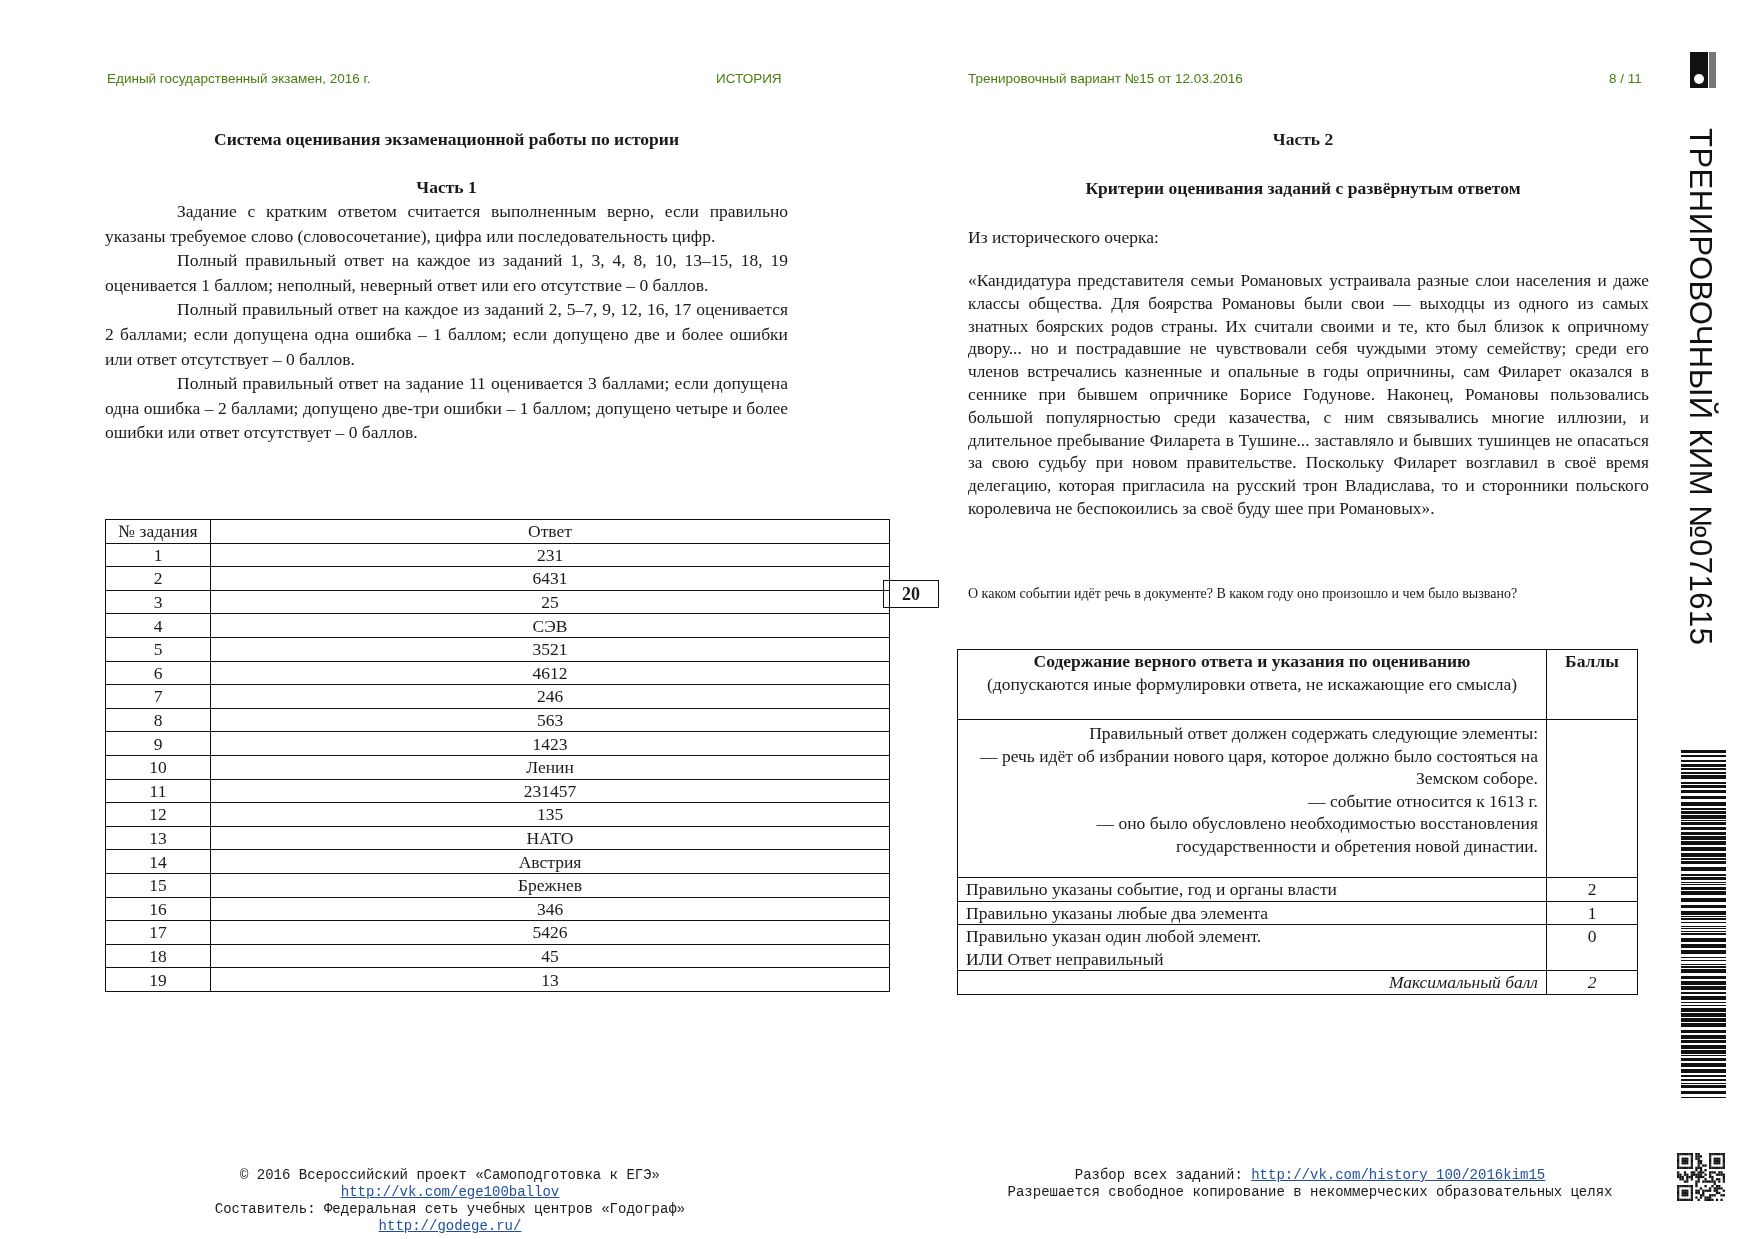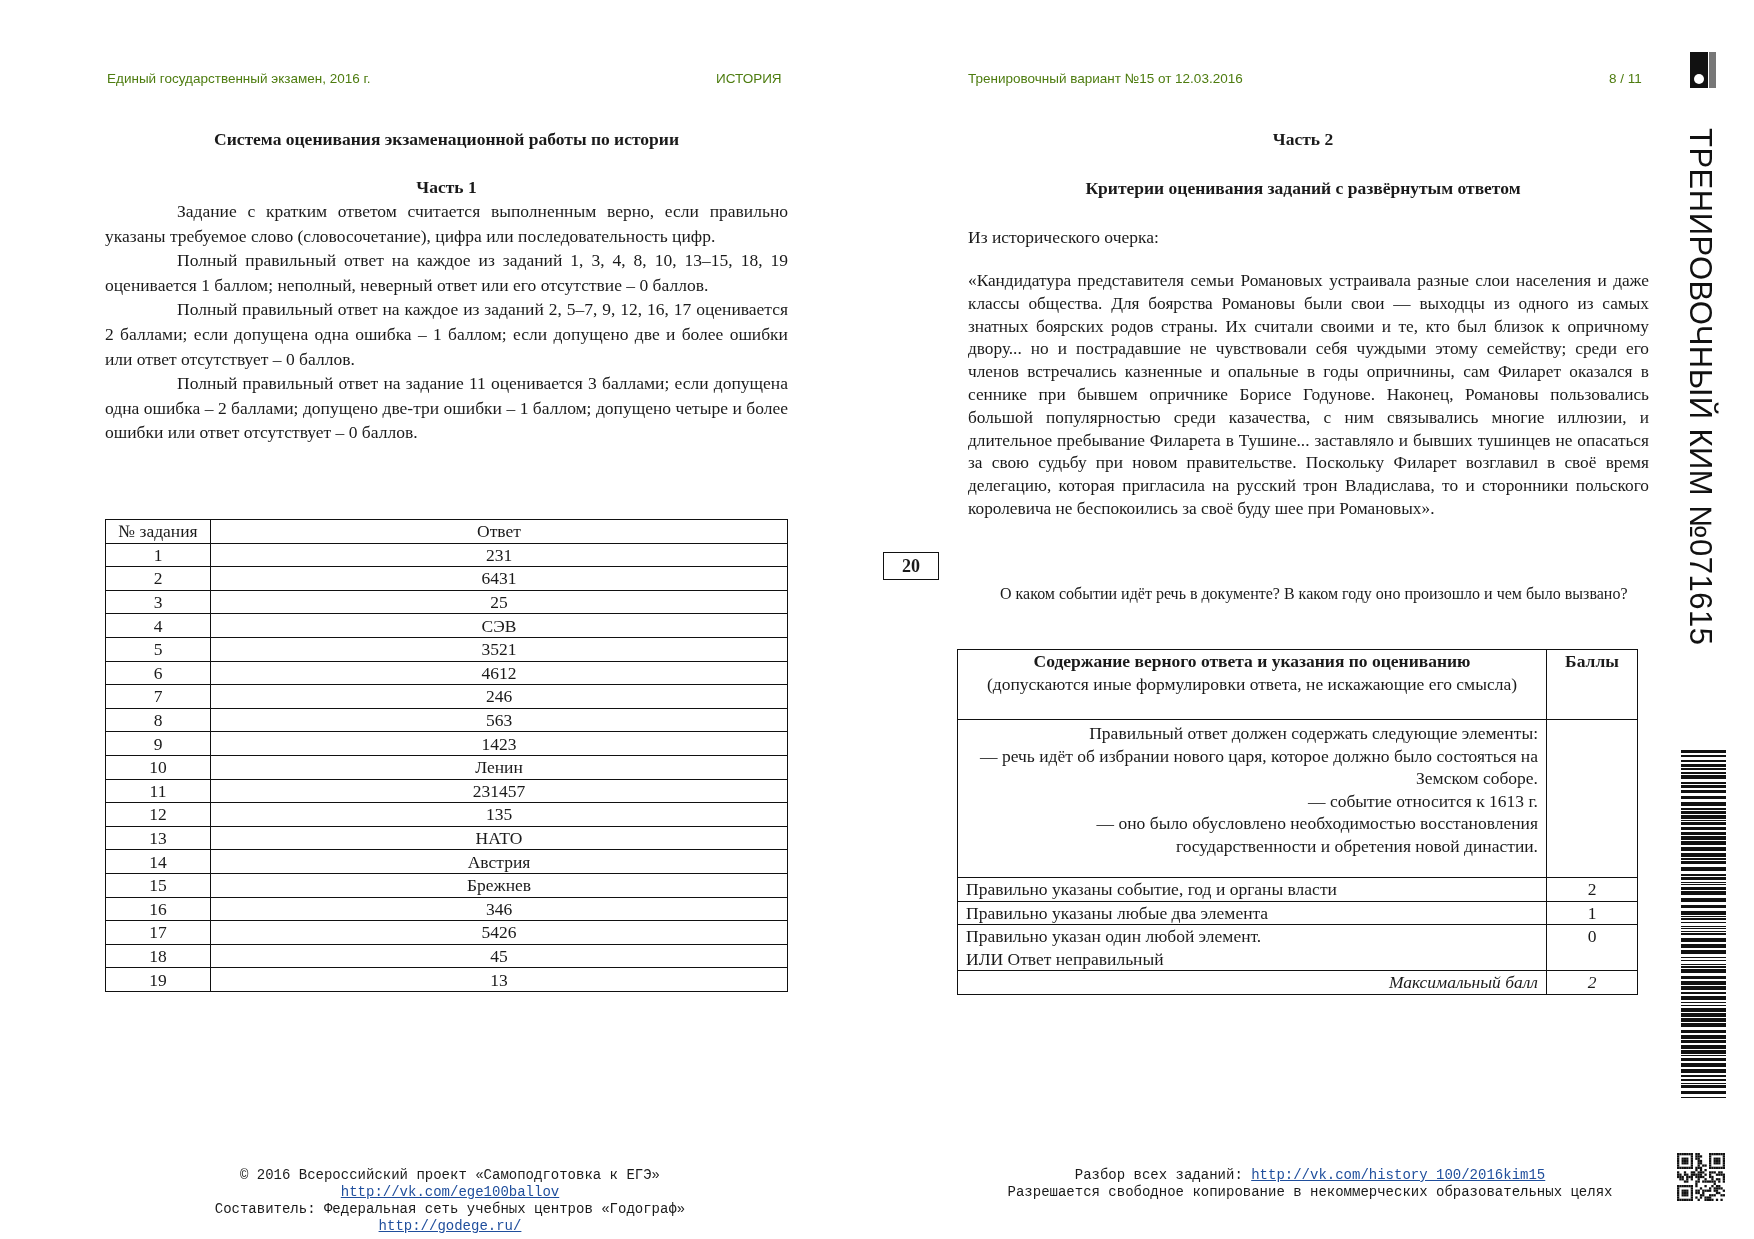--- a/index.html
+++ b/index.html
@@ -8,28 +8,28 @@
   .serif { font-family: "Liberation Serif", serif; }
   .abs { position: absolute; }
 
   .hdr { font-size: 13.5px; top: 71px; color: #4d7c0f; }
 
   .h-title { font-weight: bold; font-size: 17.5px; text-align: center; }
   .para { font-size: 17.5px; line-height: 24.6px; text-align: justify; text-align-last: auto; }
   .para.indent { text-indent: 72px; }
 
   
-  table.ans { border-collapse: collapse; position: absolute; left: 105px; top: 519px; width: 683px; font-size: 17.5px; }
+  table.ans { border-collapse: collapse; position: absolute; left: 105px; top: 519px; width: 785px; font-size: 17.5px; }
   table.ans td { border: 1.5px solid #111; padding: 0; height: 22.6px; line-height: 20px; text-align: center; }
   table.ans td.c1 { width: 104px; }
 
   
   .quote { font-size: 17.3px; line-height: 22.8px; text-align: justify; }
 
-  .qbox { left: 883px; top: 552px; width: 54px; height: 26px; border: 1.5px solid #111; font-weight: bold; font-size: 18px; text-align: center; line-height: 26px; }
+  .qbox { left: 883px; top: 580px; width: 54px; height: 26px; border: 1.5px solid #111; font-weight: bold; font-size: 18px; text-align: center; line-height: 26px; }
 
   table.crit { border-collapse: collapse; position: absolute; left: 957px; top: 649px; width: 681px; font-size: 17.5px; }
   table.crit td { border: 1.5px solid #111; vertical-align: top; padding: 0 8px; line-height: 22.5px; }
   table.crit td.pts { width: 90px; text-align: center; padding: 0; }
   table.crit td.headc { text-align: center; line-height: 23px; }
   .bold { font-weight: bold; }
   .ital { font-style: italic; }
 
   .foot { font-size: 14px; line-height: 17px; text-align: center; font-family: Liberation Mono, monospace; }
   .foot a { color: #1f4e9c; text-decoration: underline; }
@@ -139,21 +139,21 @@
     </tbody>
 </table>
 
 <div class="abs serif h-title" style="left:968px; top:129px; width:670px;">Часть 2</div>
 <div class="abs serif h-title" style="left:968px; top:178px; width:670px;">Критерии оценивания заданий с развёрнутым ответом</div>
 <div class="abs serif" style="left:968px; top:227px; font-size:17.5px;">Из исторического очерка:</div>
 
 <div class="abs serif quote" style="left:968px; top:270px; width:681px; hyphens:auto;" lang="ru">«Кандидатура представителя семьи Романовых устраивала разные слои населения и даже классы общества. Для боярства Романовы были свои — выходцы из одного из самых знатных боярских родов страны. Их считали своими и те, кто был близок к опричному двору... но и пострадавшие не чувствовали себя чуждыми этому семейству; среди его членов встречались казненные и опальные в годы опричнины, сам Филарет оказался в сеннике при бывшем опричнике Борисе Годунове. Наконец, Романовы пользовались большой популярностью среди казачества, с ним связывались многие иллюзии, и длительное пребывание Филарета в Тушине... заставляло и бывших тушинцев не опасаться за свою судьбу при новом правительстве. Поскольку Филарет возглавил в своё время делегацию, которая пригласила на русский трон Владислава, то и сторонники польского королевича не беспокоились за своё буду шее при Романовых».</div>
 
 <div class="abs serif qbox">20</div>
-<div class="abs serif" style="left:968px; top:583px; width:681px; font-size:16px; line-height:22px; text-align:justify;margin-left:32px;">О каком событии идёт речь в документе? В каком году оно произошло и чем было вызвано?</div>
+<div class="abs serif" style="left:968px; top:583px; width:681px; font-size:14px; line-height:22px; text-align:justify;">О каком событии идёт речь в документе? В каком году оно произошло и чем было вызвано?</div>
 
 <table class="crit serif">
   <tbody>
       <tr>
     <td class="headc" style="height:69px;">
       <div class="bold">Содержание верного ответа и указания по оцениванию</div>
       <div>(допускаются иные формулировки ответа, не искажающие его смысла)</div>
     </td>
     <td class="pts bold">Баллы</td>
   </tr>

